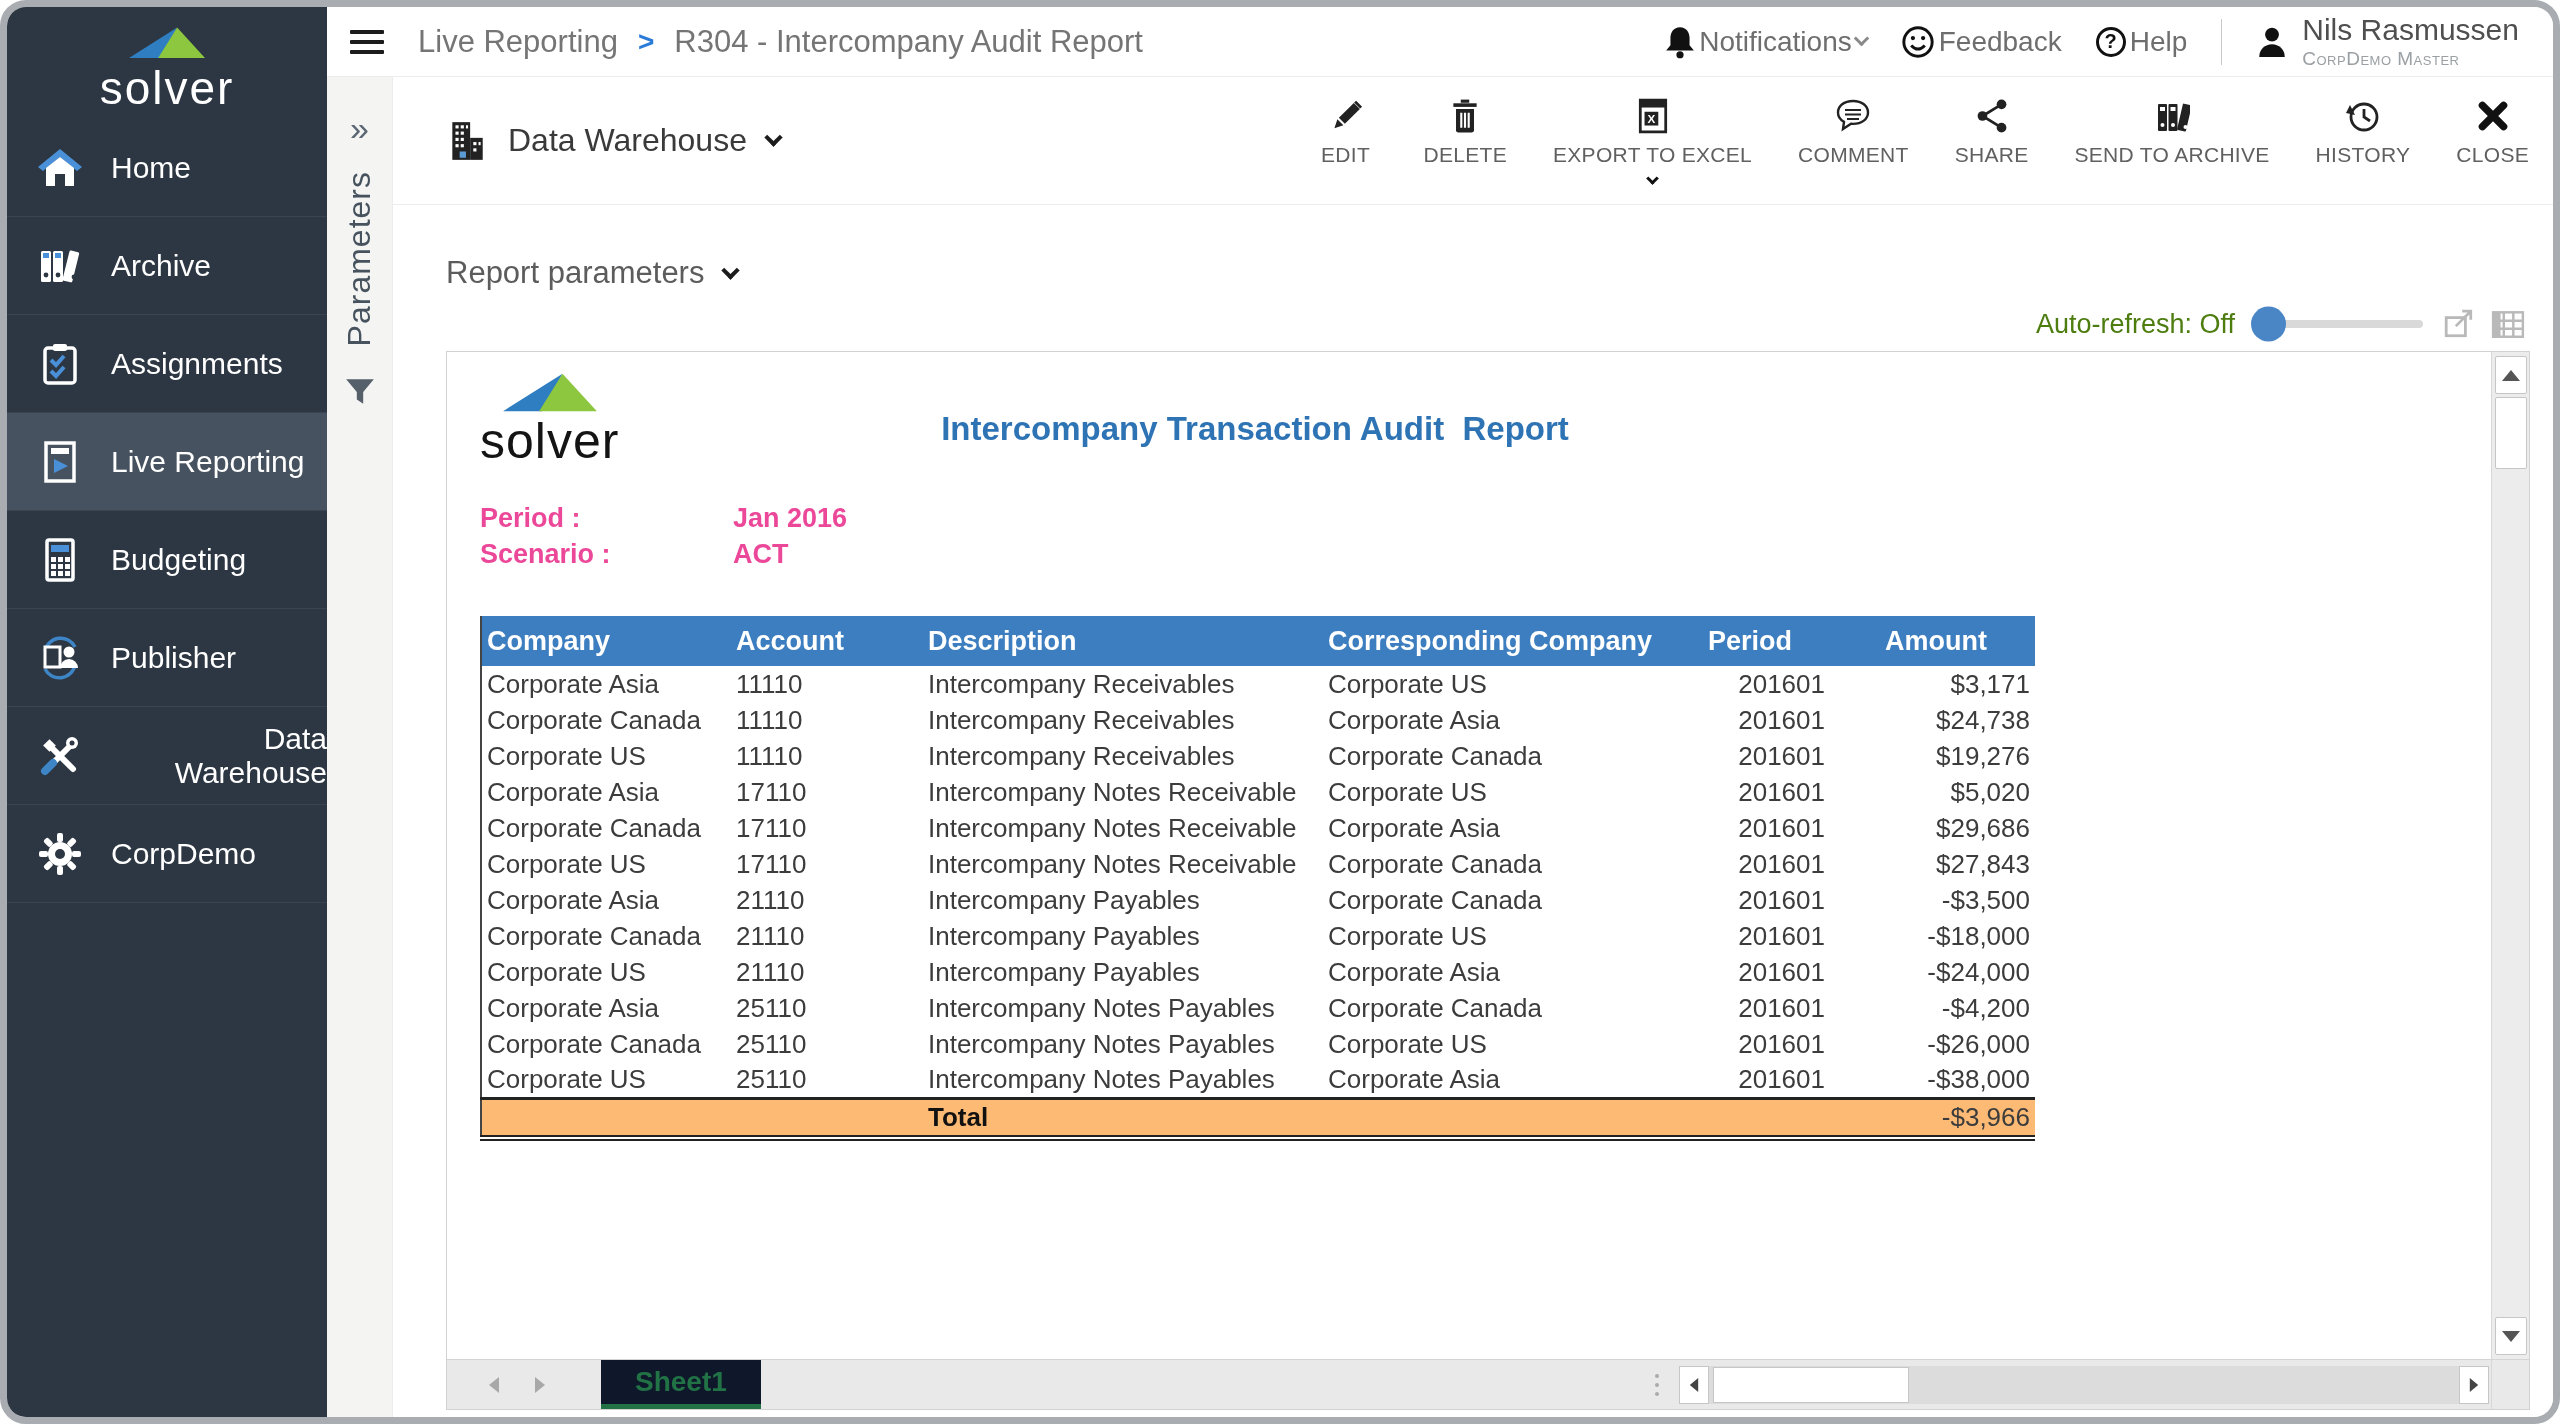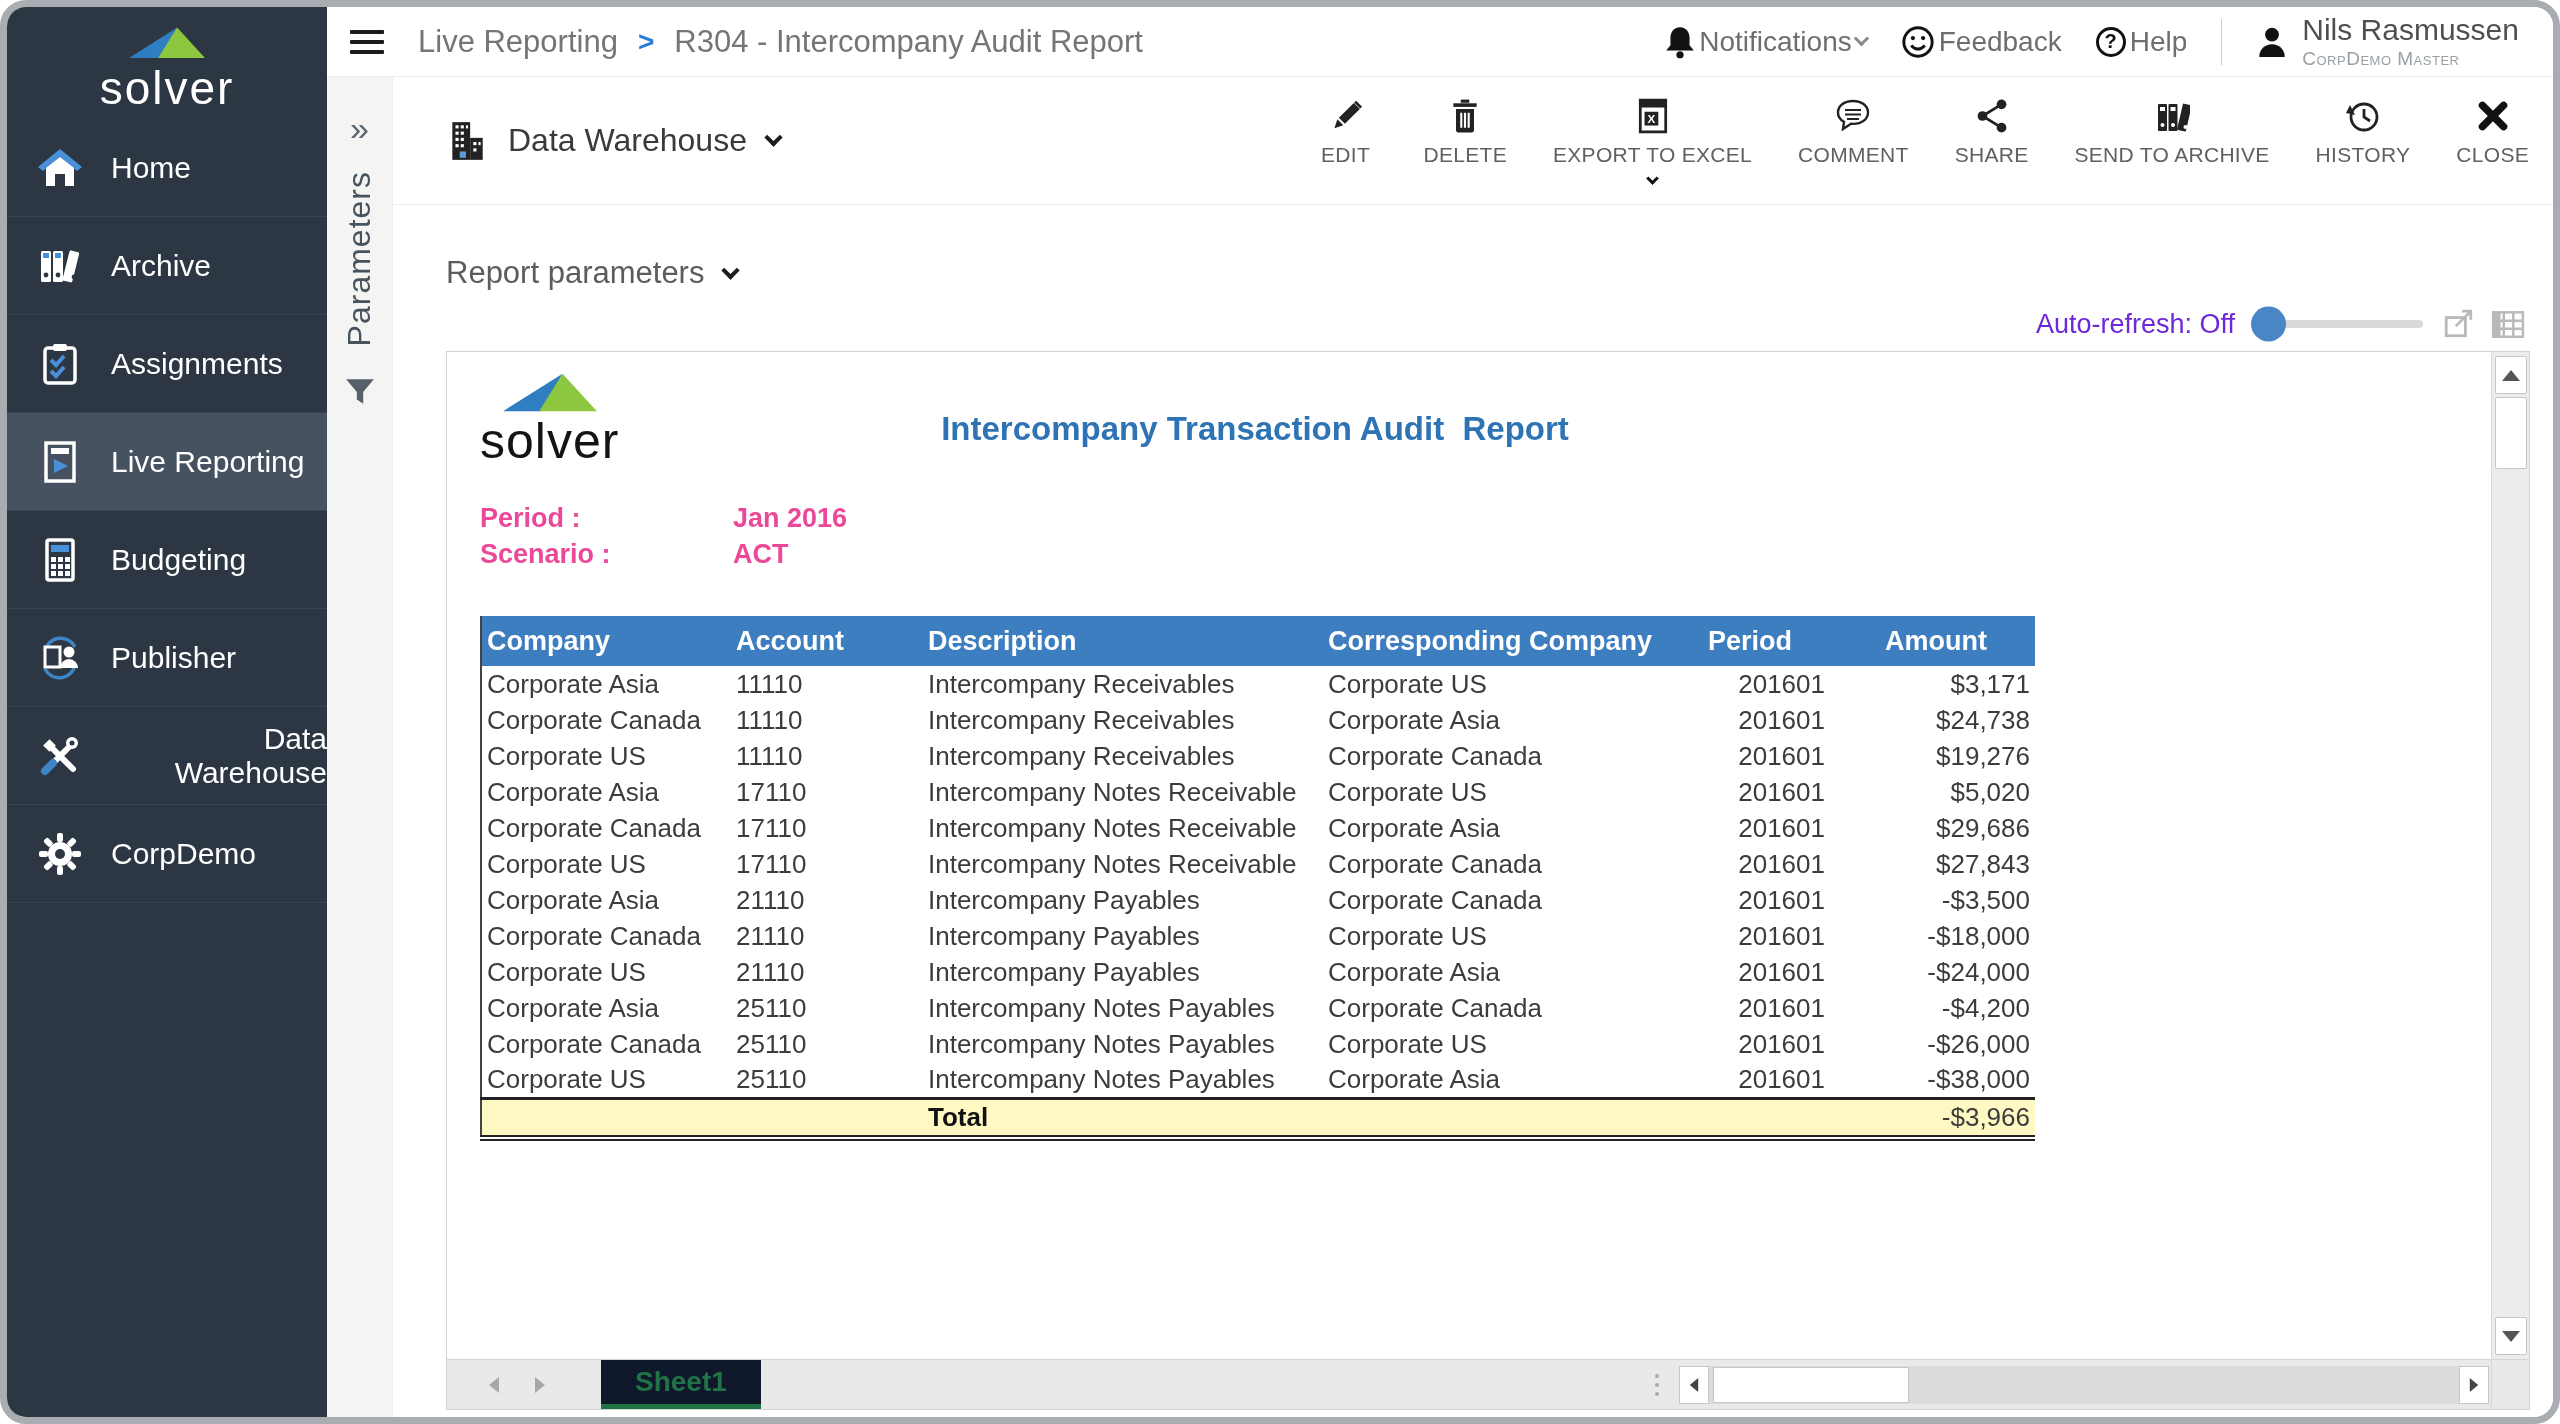--- a/index.html
+++ b/index.html
@@ -60,21 +60,21 @@
   .actions { margin-left: auto; display: flex; gap: 46px; align-items: flex-start; }
   .action { display: flex; flex-direction: column; align-items: center; gap: 9px; cursor: pointer; min-width: 64px; }
   .action-label { font-size: 21px; color: #606060; white-space: nowrap; letter-spacing: 0.3px; }
   .action .chev.mini { width: 9px; height: 9px; border-width: 3px; border-color: #111; margin-top: -2px; }
 
   .params-row { padding: 50px 0 0 53px; height: 96px; flex-shrink: 0; }
   .params-toggle { display: inline-flex; align-items: center; gap: 20px; font-size: 31px; color: #5c5c5c; cursor: pointer; }
 
   .autorefresh-row { height: 46px; flex-shrink: 0; display: flex; align-items: center;
                      justify-content: flex-end; gap: 20px; padding-right: 28px; }
-  .ar-label { font-size: 27px; color: #6d28d9; }
+  .ar-label { font-size: 27px; color: #4d7c0f; }
   .ar-slider { position: relative; width: 168px; height: 8px; background: #d9d9d9; border-radius: 4px; cursor: pointer; }
   .ar-knob { position: absolute; left: -4px; top: 50%; transform: translateY(-50%);
              width: 35px; height: 35px; border-radius: 50%; background: #4a86c6; }
   .ar-icons { display: flex; gap: 16px; align-items: center; }
 
   
   .report-wrap { flex: 1; display: flex; min-height: 0; margin: 4px 23px 7px 53px; }
   .report-panel { flex: 1; border: 1px solid #d2d2d2; display: grid;
                   grid-template-columns: 1fr 38px; grid-template-rows: 1fr 50px; min-width: 0; }
   .canvas { position: relative; overflow: hidden; background: #fff; }
@@ -94,21 +94,21 @@
   .r-table col:nth-child(3) { width: 400px; }
   .r-table col:nth-child(4) { width: 380px; }
   .r-table col:nth-child(5) { width: 136px; }
   .r-table col:nth-child(6) { width: 196px; }
   .r-table th { background: #3d7ec0; color: #fff; font-size: 27px; font-weight: 700;
                 height: 50px; text-align: left; padding-left: 5px; }
   .r-table th:nth-child(5), .r-table th:nth-child(6) { text-align: right; padding-right: 48px; }
   .r-table td { font-size: 26px; color: #3c3c3c; height: 36px; padding-left: 5px; white-space: nowrap; overflow: hidden; }
   .r-table td:nth-child(5) { text-align: right; padding-right: 14px; }
   .r-table td:nth-child(6) { text-align: right; padding-right: 5px; }
-  .r-table tfoot td { background: #fef9c3; border-top: 3px solid #222; border-bottom: 6px double #222; height: 40px; }
+  .r-table tfoot td { background: #fdba74; border-top: 3px solid #222; border-bottom: 6px double #222; height: 40px; }
   .r-table .total-label { font-weight: 700; color: #111; }
 
   
   .vscroll { background: #ececec; border-left: 1px solid #d8d8d8; display: flex; flex-direction: column;
              align-items: center; padding: 4px 0; }
   .scroll-btn { width: 32px; height: 38px; background: #fff; border: 1px solid #c6c6c6; border-radius: 2px;
                 display: grid; place-items: center; cursor: pointer; flex-shrink: 0; }
   .vthumb { width: 32px; height: 72px; background: #fff; border: 1px solid #c6c6c6; border-radius: 2px;
             margin-top: 3px; cursor: grab; }
   .vspacer { flex: 1; }

